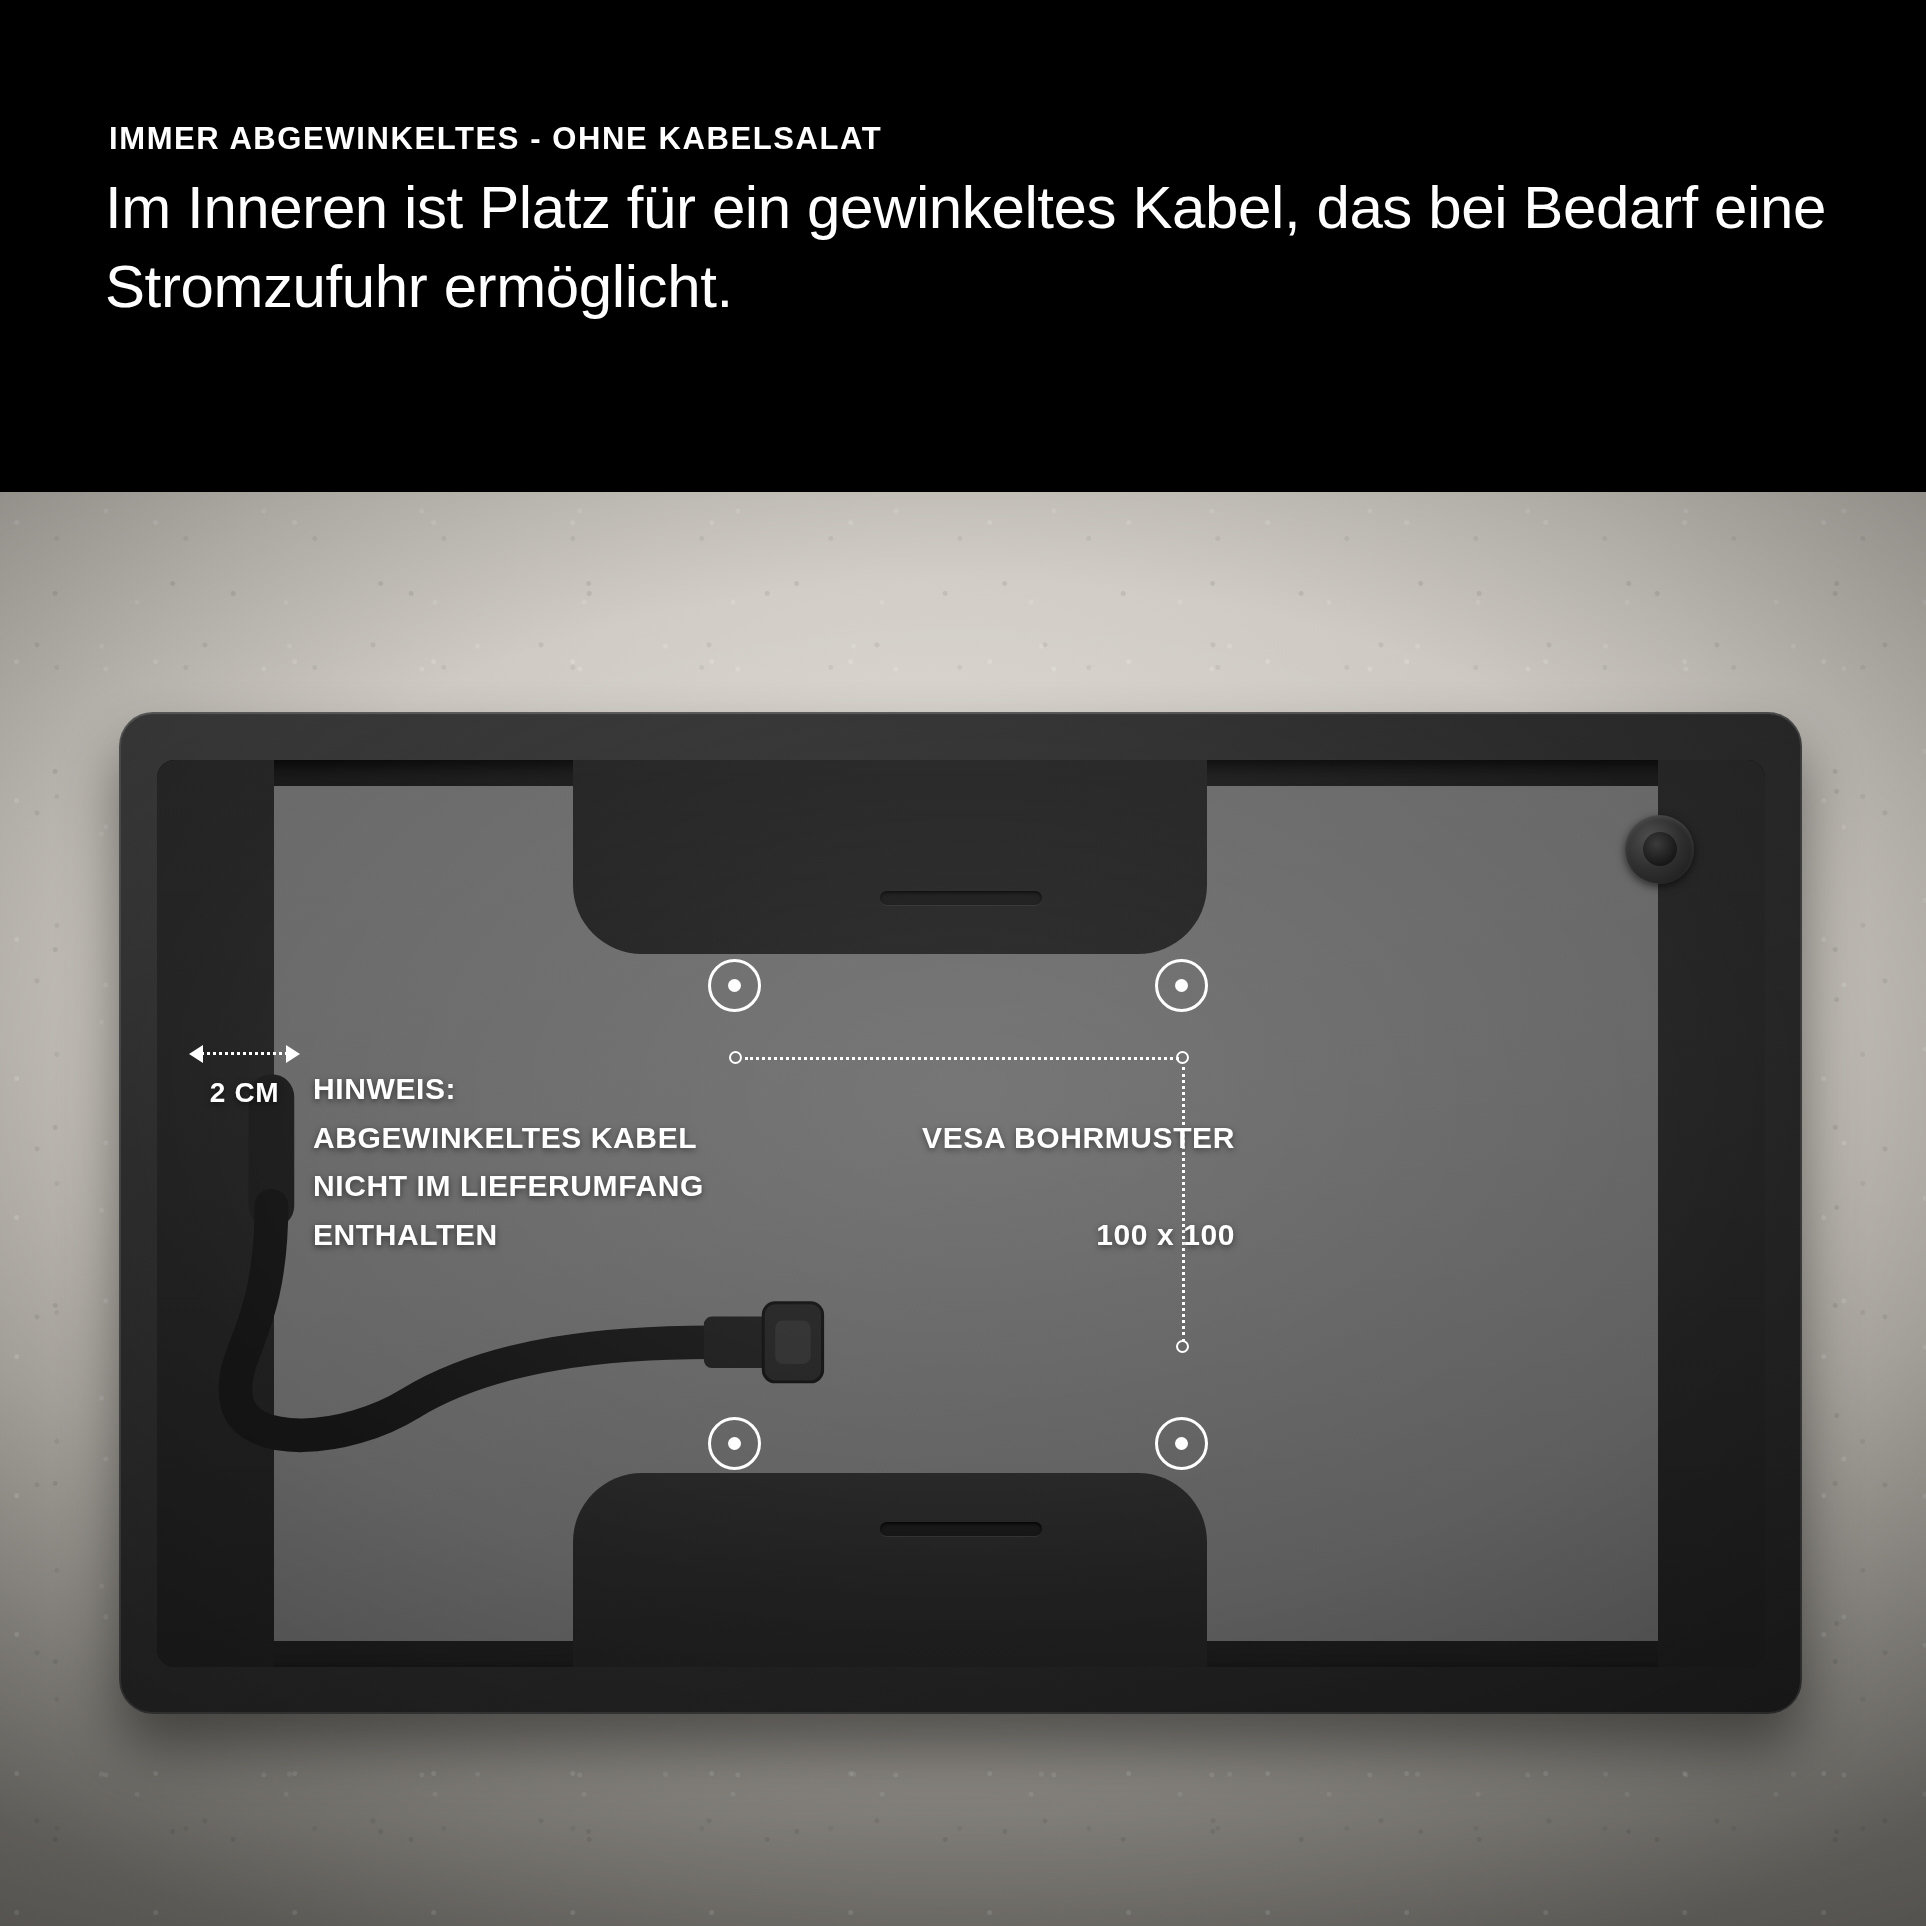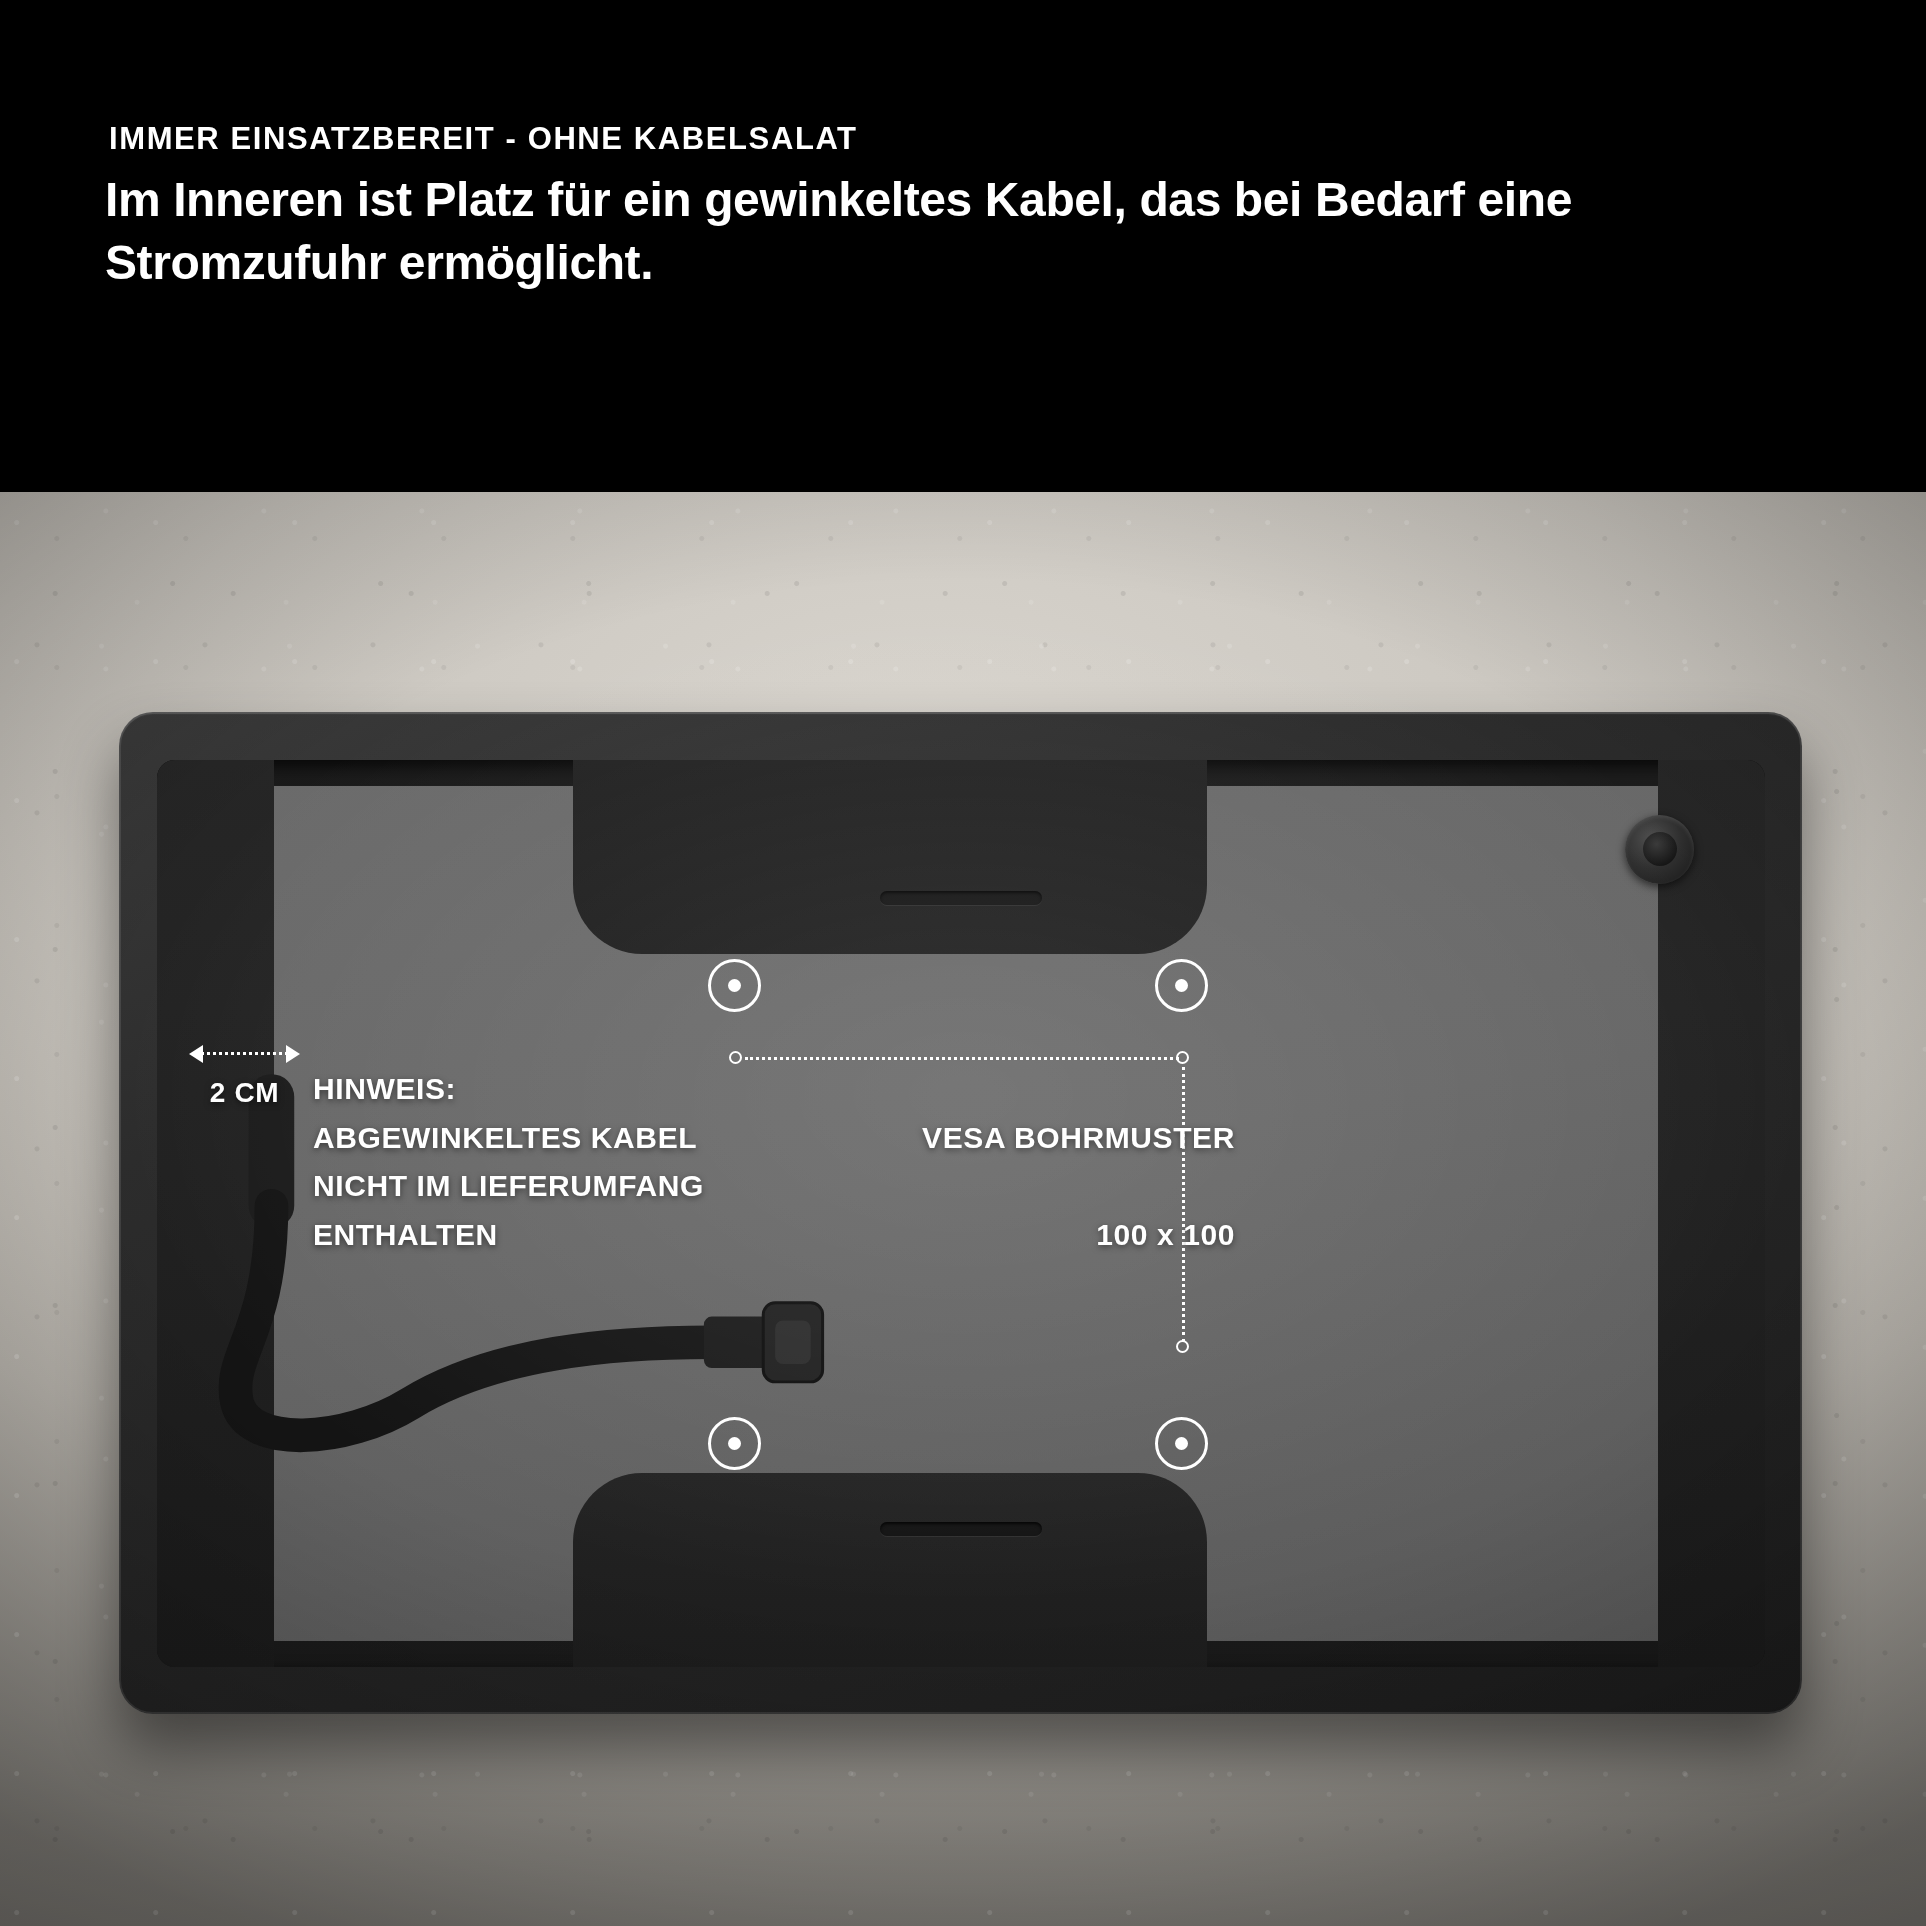--- a/index.html
+++ b/index.html
@@ -33,22 +33,22 @@
     color: #ffffff;
     font-size: 31px;
     font-weight: bold;
     letter-spacing: 1.6px;
   }
   .headline {
     position: absolute;
     left: 105px;
     top: 168px;
     color: #ffffff;
-    font-size: 48px;
-    font-weight: 700;
+    font-size: 60px;
+    font-weight: 400;
     line-height: 1.32;
     letter-spacing: -0.4px;
     width: 1733px;
   }
 
   
   .photo {
     position: absolute;
     left: 0;
     top: 492px;
@@ -288,21 +288,21 @@
     height: 376px;
     overflow: visible;
   }
 </style>
 </head>
 <body>
 
 <div class="page">
 
   <div class="header">
-    <div class="eyebrow">IMMER EINSATZBEREIT - OHNE KABELSALAT</div>
+    <div class="eyebrow">IMMER ABGEWINKELTES - OHNE KABELSALAT</div>
     <div class="headline">Im Inneren ist Platz für ein gewinkeltes Kabel,
 das bei Bedarf eine Stromzufuhr ermöglicht.</div>
   </div>
 
   <div class="photo">
     <div class="speckle"></div>
 
     <div class="mount">
       <div class="rim"></div>
 

